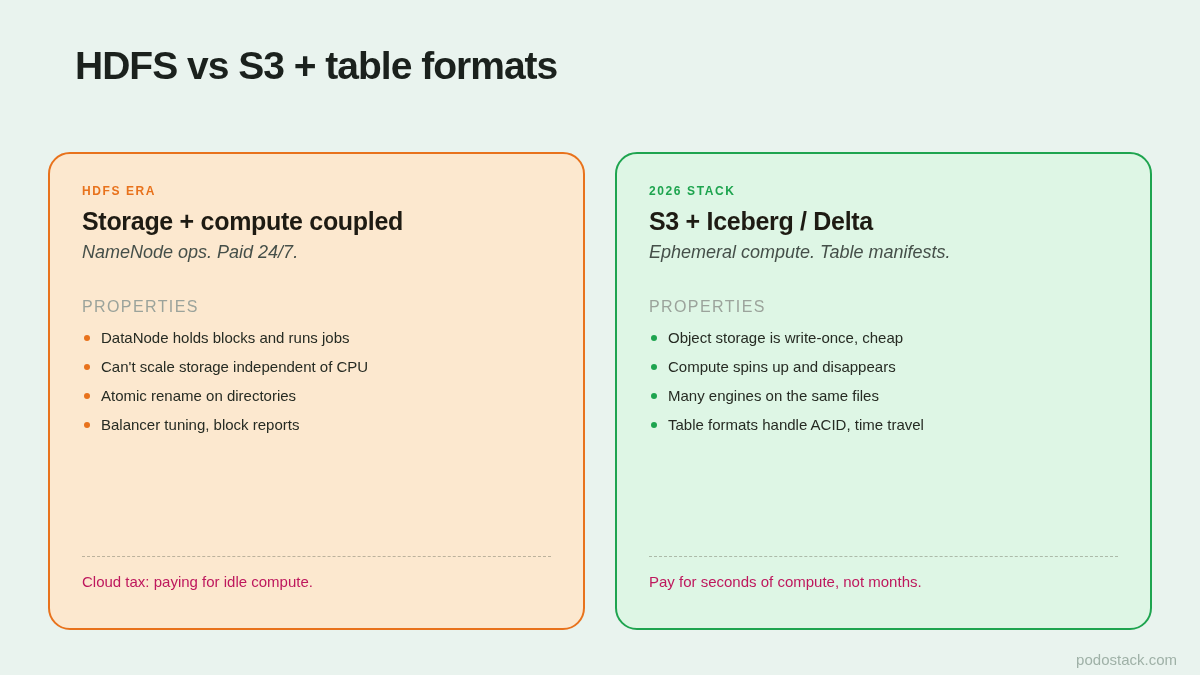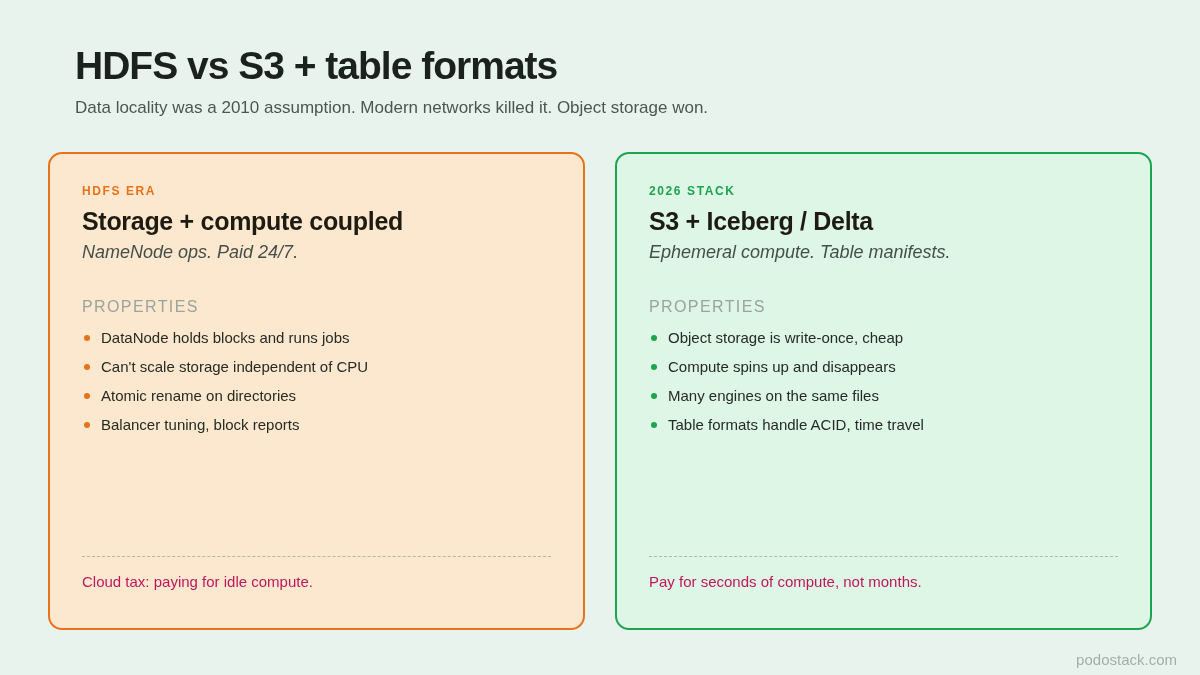--- a/index.html
+++ b/index.html
@@ -29,21 +29,21 @@
     position: absolute;
     left: 48px; right: 48px; top: 152px;
     height: 478px;
     display: flex;
     gap: 30px;
   }
   .card {
     flex: 1;
     background: var(--card-bg);
     border: 2px solid var(--card-border);
-    border-radius: 14px;
+    border-radius: 22px;
     padding: 30px 32px 24px 32px;
     display: flex;
     flex-direction: column;
     justify-content: flex-end;
   }
   .eyebrow {
     font-size: 12px;
     font-weight: 700;
     letter-spacing: 1.6px;
     color: var(--accent);
@@ -103,21 +103,20 @@
     color: #9FB1A7;
   }
 </style>
 </head>
 <body style="background: rgb(233, 243, 238);">
 
 <div class="page">
 
   <div class="header">
     <div class="page-title">HDFS vs S3 + table formats</div>
-    <div class="page-subtitle">Data locality was a 2010 assumption. Modern networks killed it. Object storage won.</div>
   </div>
 
   <div class="cards">
 
     <div class="card" style="--accent: #E8721C; --card-bg: #FCE8CF; --card-border: #E8721C;">
       <div class="eyebrow">HDFS ERA</div>
       <div class="card-title">Storage + compute coupled</div>
       <div class="card-subtitle">NameNode ops. Paid 24/7.</div>
       <div class="section-label">PROPERTIES</div>
       <ul class="bullets">

